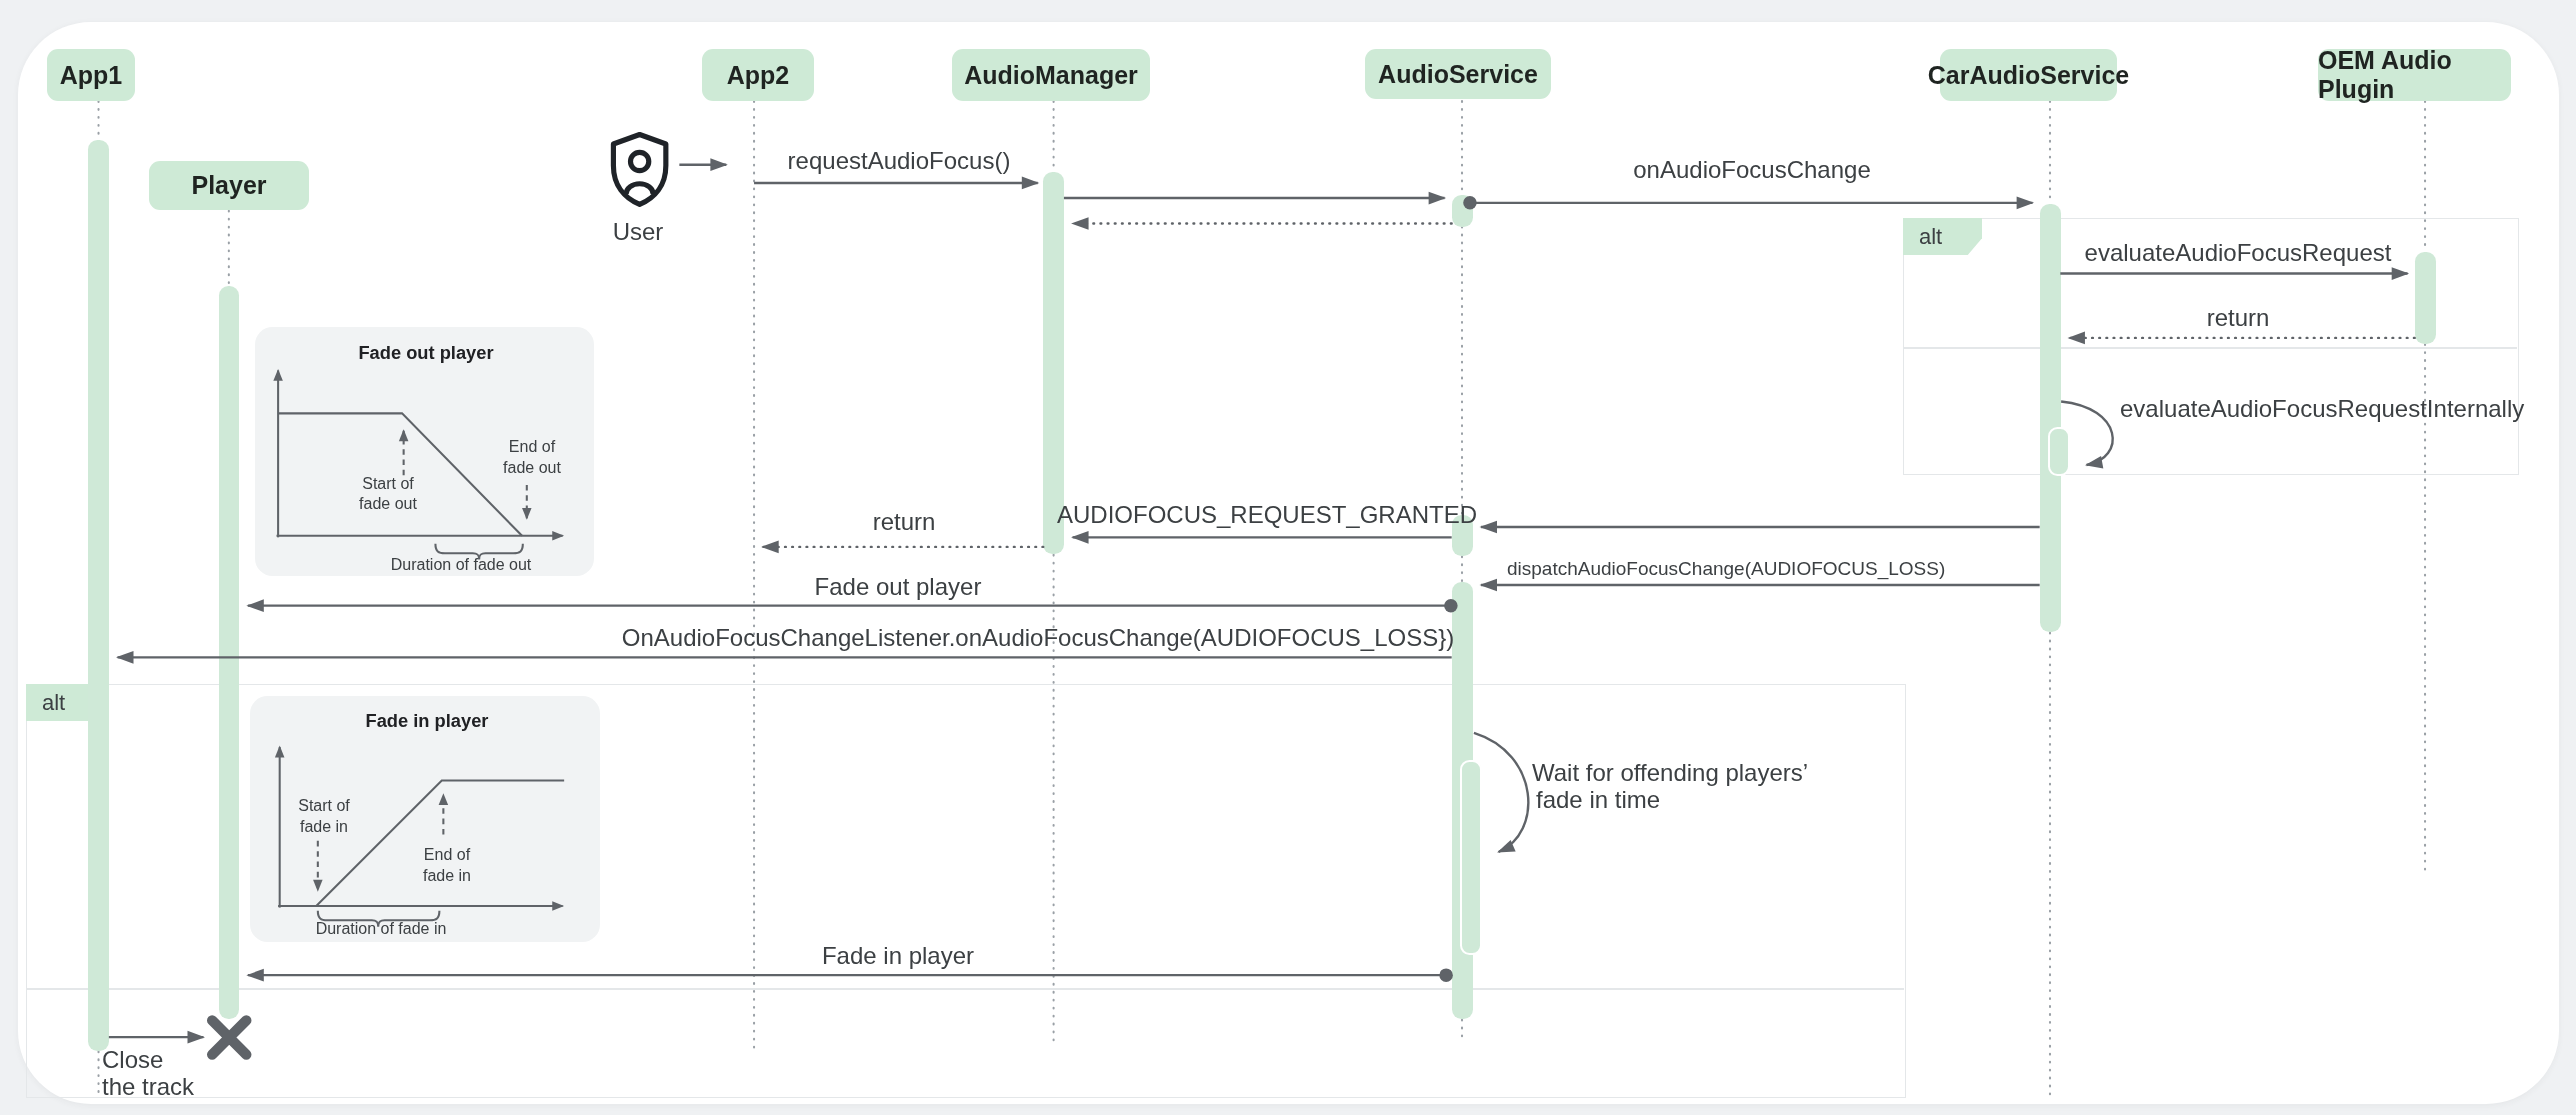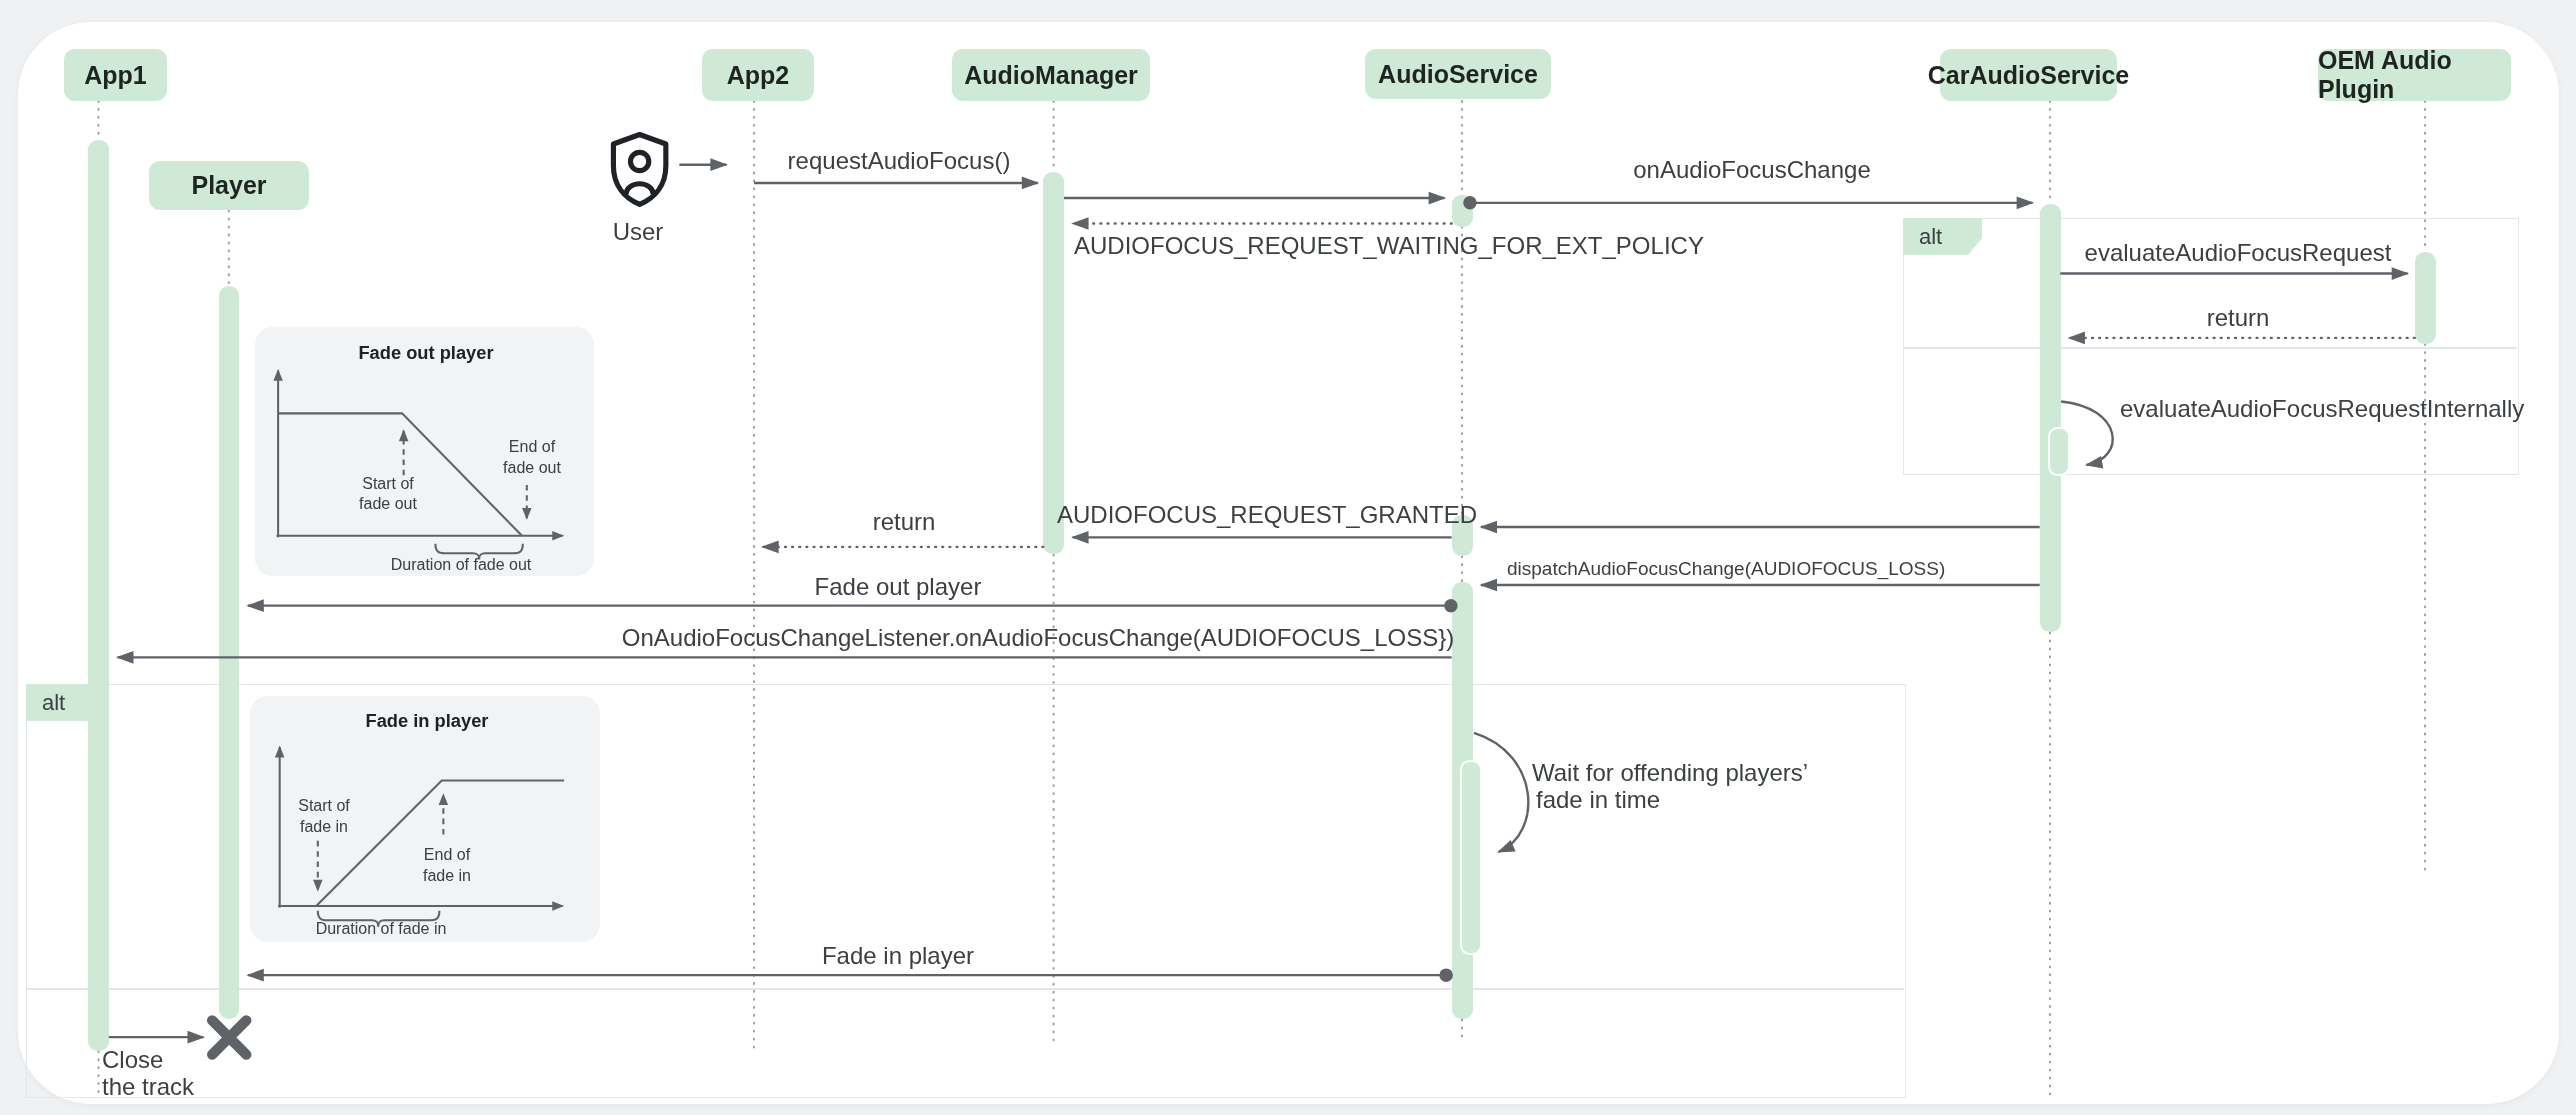--- a/index.html
+++ b/index.html
@@ -70,21 +70,21 @@
   <div class="bar" style="left:219px;top:286px;width:20px;height:733px"></div>
   <div class="bar" style="left:1043px;top:172px;width:20.7px;height:382px"></div>
   <div class="bar" style="left:1452px;top:195px;width:20.7px;height:32px"></div>
   <div class="bar" style="left:1452px;top:515px;width:20.7px;height:41px"></div>
   <div class="bar" style="left:1452px;top:582px;width:20.7px;height:437px"></div>
   <div class="bar inner" style="left:1460px;top:760px;width:17.5px;height:191px"></div>
   <div class="bar" style="left:2040px;top:204px;width:20.7px;height:428px"></div>
   <div class="bar inner" style="left:2048px;top:427px;width:17.5px;height:45px"></div>
   <div class="bar" style="left:2415px;top:252px;width:20.7px;height:92px"></div>
 
-  <div class="pbox" style="left:64px;top:49px;width:103px;height:52px">
+  <div class="pbox" style="left:47px;top:49px;width:88px;height:52px">
       <span>App1</span>
     </div>
   <div class="pbox" style="left:149px;top:161px;width:160px;height:49px">
       <span>Player</span>
     </div>
   <div class="pbox" style="left:702px;top:49px;width:112px;height:52px">
       <span>App2</span>
     </div>
   <div class="pbox" style="left:952px;top:49px;width:198px;height:52px">
       <span>AudioManager</span>
@@ -157,21 +157,20 @@
       <line x1="400" y1="1058" x2="400" y2="1120" stroke-dasharray="7 6" marker-end="url(#ahs)"></line>
       <line x1="558" y1="1050" x2="558" y2="1000" stroke-dasharray="7 6" marker-end="url(#ahs)"></line>
       <path d="M400 1146 C400 1156 404 1158 412 1158 L468 1158 C474 1158 476 1160 476 1166 C476 1160 478 1158 484 1158 L541 1158 C549 1158 553 1156 553 1146"></path>
     </g>
   </svg>
 
   <div class="msg center" style="left:638px;top:219px">User</div>
 
   <div class="msg center" style="left:899px;top:148px">requestAudioFocus()</div>
   <div class="msg center" style="left:1752px;top:157px">onAudioFocusChange</div>
-  <div class="msg" style="left:1074px;top:233px">AUDIOFOCUS_REQUEST_WAITING_FOR_EXT_POLICY</div>
   <div class="msg center" style="left:2238px;top:240px">evaluateAudioFocusRequest</div>
   <div class="msg center" style="left:2238px;top:305px">return</div>
   <div class="msg" style="left:2120px;top:396px">evaluateAudioFocusRequestInternally</div>
   <div class="msg center" style="left:1267px;top:502px">AUDIOFOCUS_REQUEST_GRANTED</div>
   <div class="msg center" style="left:904px;top:509px">return</div>
   <div class="msg msg-sm" style="left:1507px;top:556px">dispatchAudioFocusChange(AUDIOFOCUS_LOSS)</div>
   <div class="msg center" style="left:898px;top:574px">Fade out player</div>
   <div class="msg center" style="left:1038px;top:625px">OnAudioFocusChangeListener.onAudioFocusChange(AUDIOFOCUS_LOSS})</div>
   <div class="msg" style="left:1532px;top:760px">Wait for offending players’</div>
   <div class="msg" style="left:1536px;top:787px">fade in time</div>

